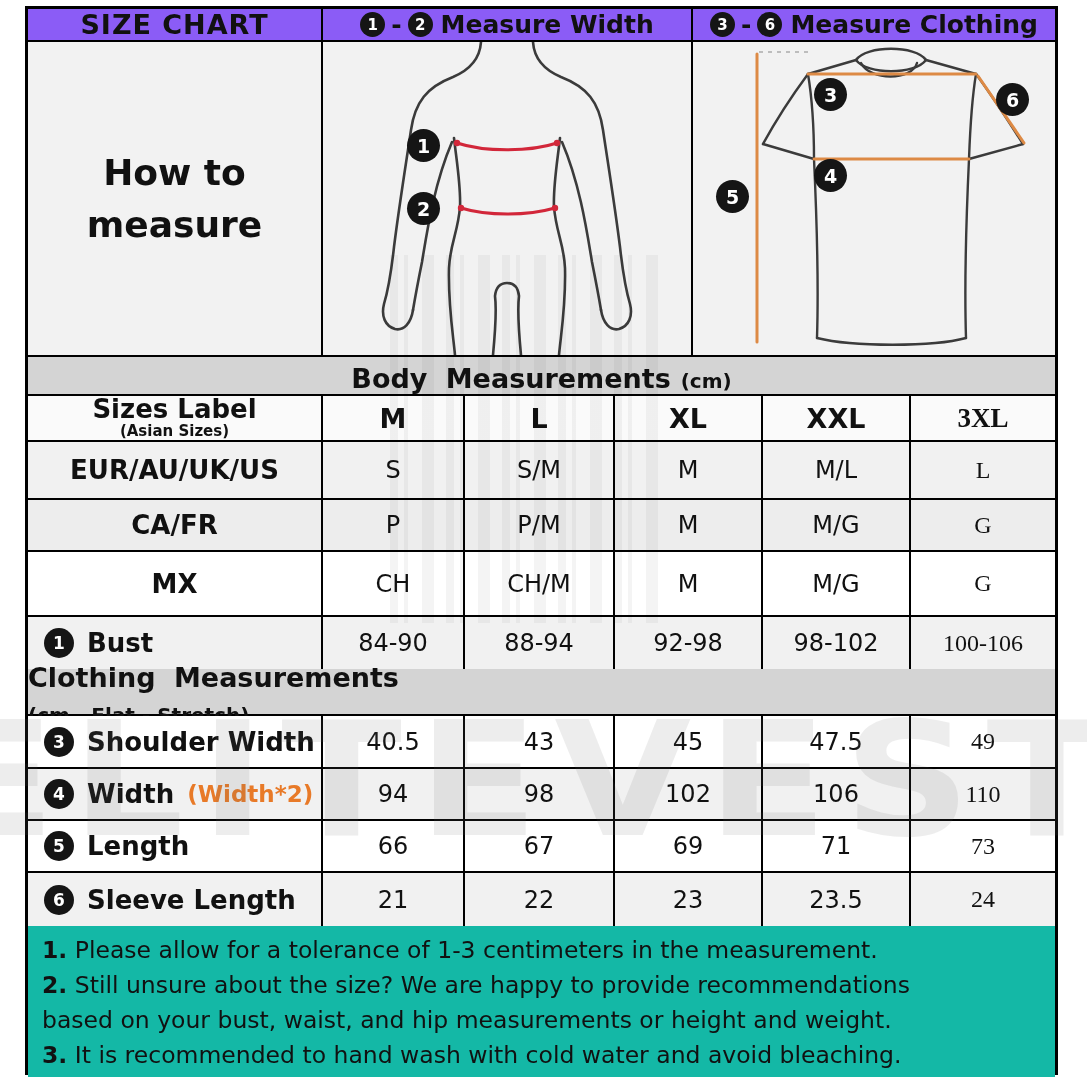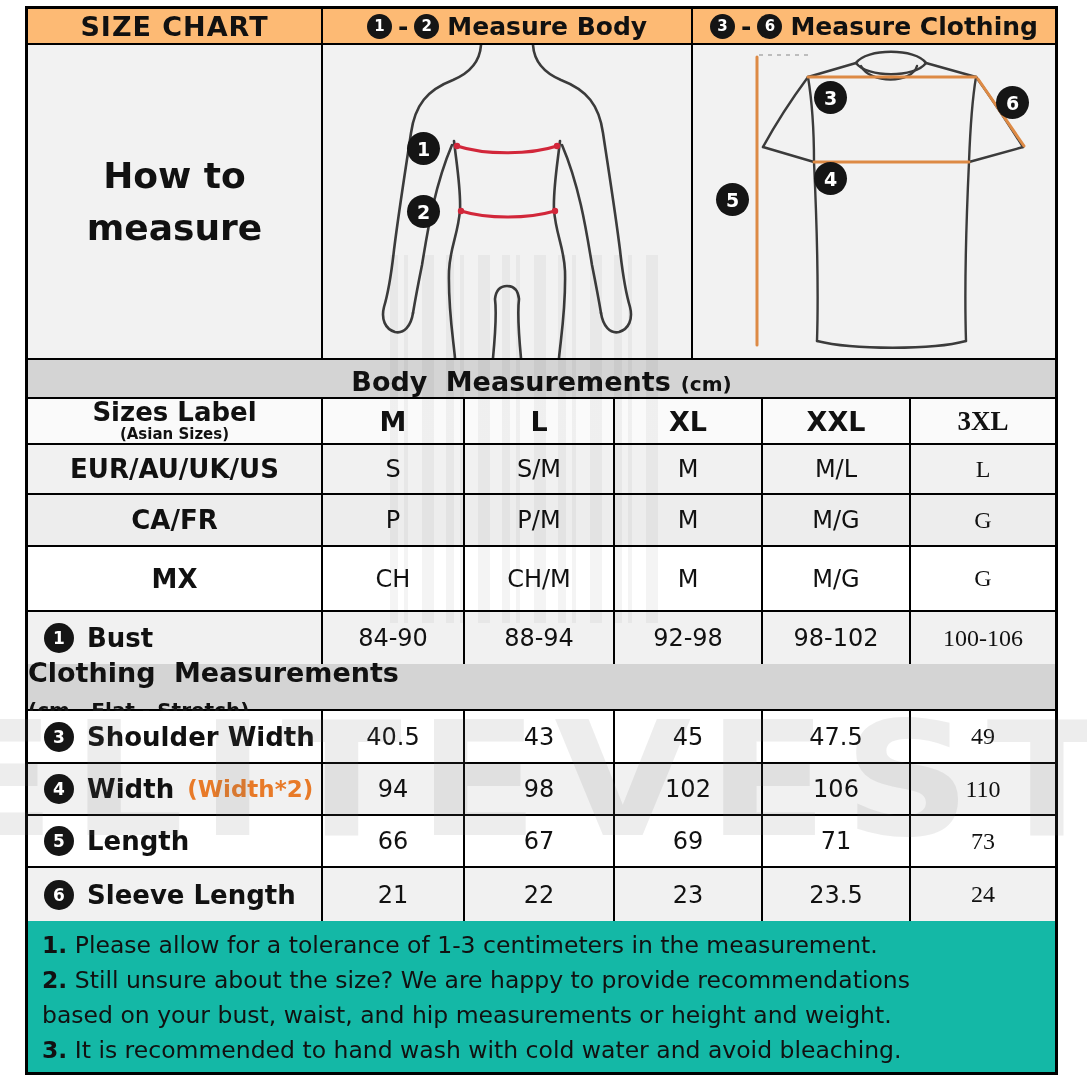--- a/index.html
+++ b/index.html
@@ -12,21 +12,21 @@
     position:absolute; left:25px; top:6px; width:1033px; height:1069px;
     border:3px solid #000; display:flex; flex-direction:column; background:#fff;
     box-sizing:border-box;
   }
   .row { display:grid; border-bottom:2px solid #000; box-sizing:border-box; }
   .row:last-child { border-bottom:none; }
 
   
   .top-header { grid-template-columns:295px 370px 1fr; height:44px; }
   .th {
-    background:#fdba74; display:flex; align-items:center; justify-content:center;
+    background:#8b5cf6; display:flex; align-items:center; justify-content:center;
     border-right:2px solid #000; font-weight:bold; font-size:25px; gap:8px;
     box-sizing:border-box;
   }
   .th:last-child { border-right:none; }
   .th.title { font-size:27px; letter-spacing:1px; }
 
   
   .diagrams { grid-template-columns:295px 370px 1fr; height:315px; }
   .dcell {
     background:#f2f2f2; border-right:2px solid #000; position:relative;
@@ -103,21 +103,21 @@
 
 <div class="sheet">
   <div class="chart">
 
     <div class="row top-header">
       <div class="th title">SIZE CHART</div>
       <div class="th">
         <span class="badge sm">1</span>
         <span class="hdr-dash">-</span>
         <span class="badge sm">2</span>
-        <span>Measure Body</span>
+        <span>Measure Width</span>
       </div>
       <div class="th">
         <span class="badge sm">3</span>
         <span class="hdr-dash">-</span>
         <span class="badge sm">6</span>
         <span>Measure Clothing</span>
       </div>
     </div>
 
     <div class="row diagrams">
@@ -193,21 +193,21 @@
         <span class="sub">(Asian Sizes)</span>
       </div>
     <div class="cell col-head shade-h">M</div>
         <div class="cell col-head shade-h">L</div>
         <div class="cell col-head shade-h">XL</div>
         <div class="cell col-head shade-h">XXL</div>
         <div class="cell col-head shade-h">3XL</div>
       </div>
 
     <div id="body-rows">
-        <div class="row trow shade-a" style="height: 50px;">
+        <div class="row trow shade-a" style="height: 58px;">
           <div class="cell label-cell">
             <span>EUR/AU/UK/US</span>
           </div>
           <div class="cell">S</div>
           <div class="cell">S/M</div>
           <div class="cell">M</div>
           <div class="cell">M/L</div>
           <div class="cell">L</div>
         </div>
         <div class="row trow shade-b" style="height: 52px;">

